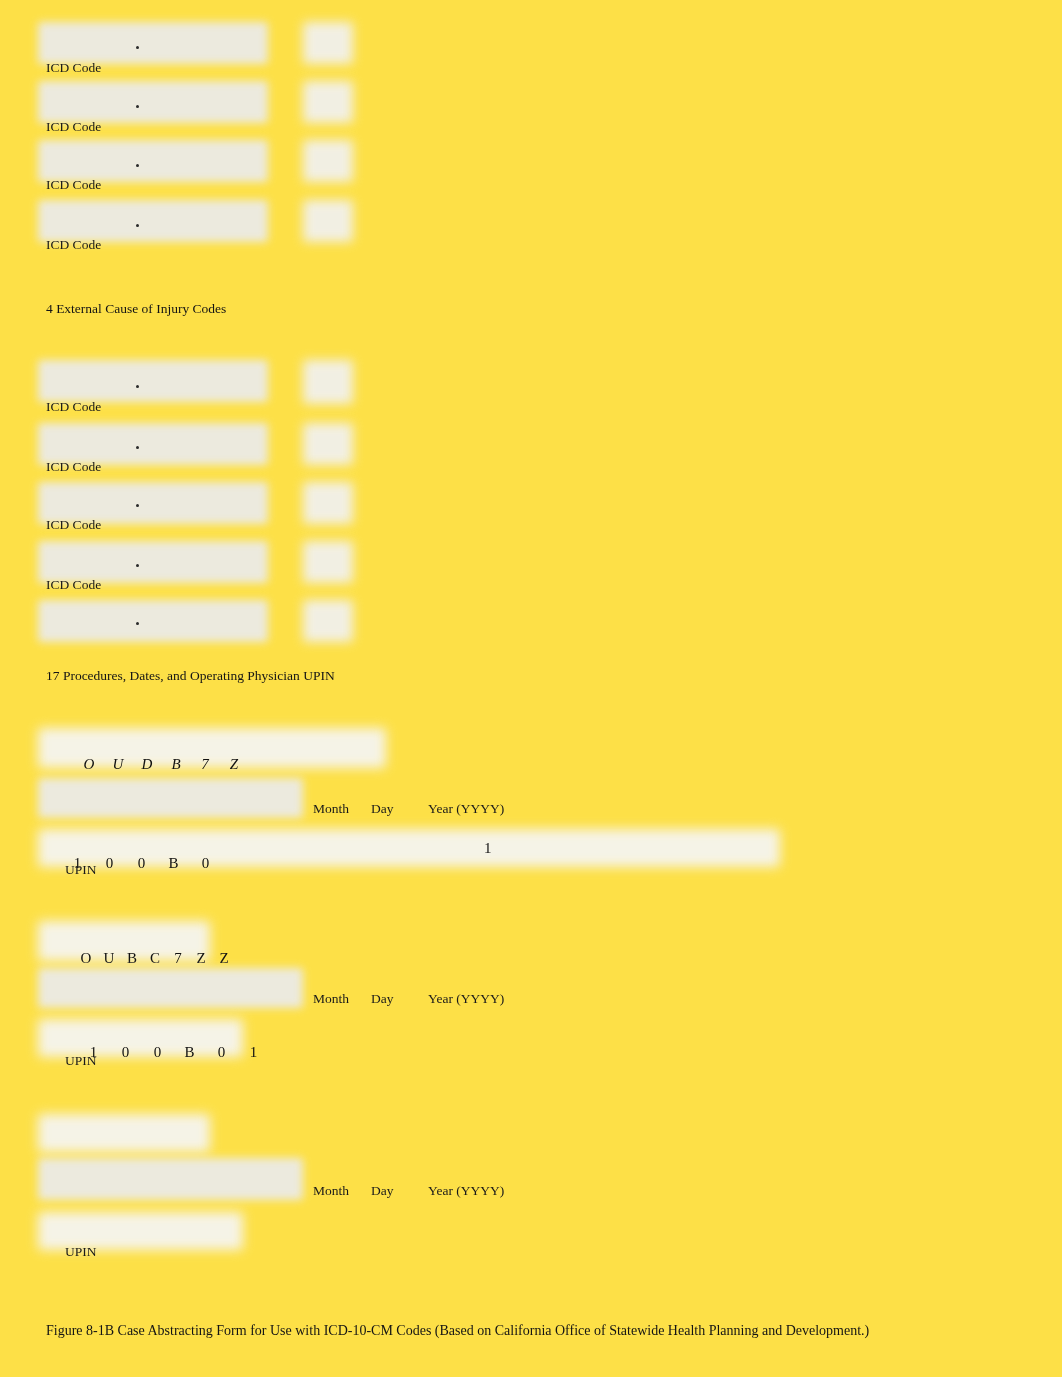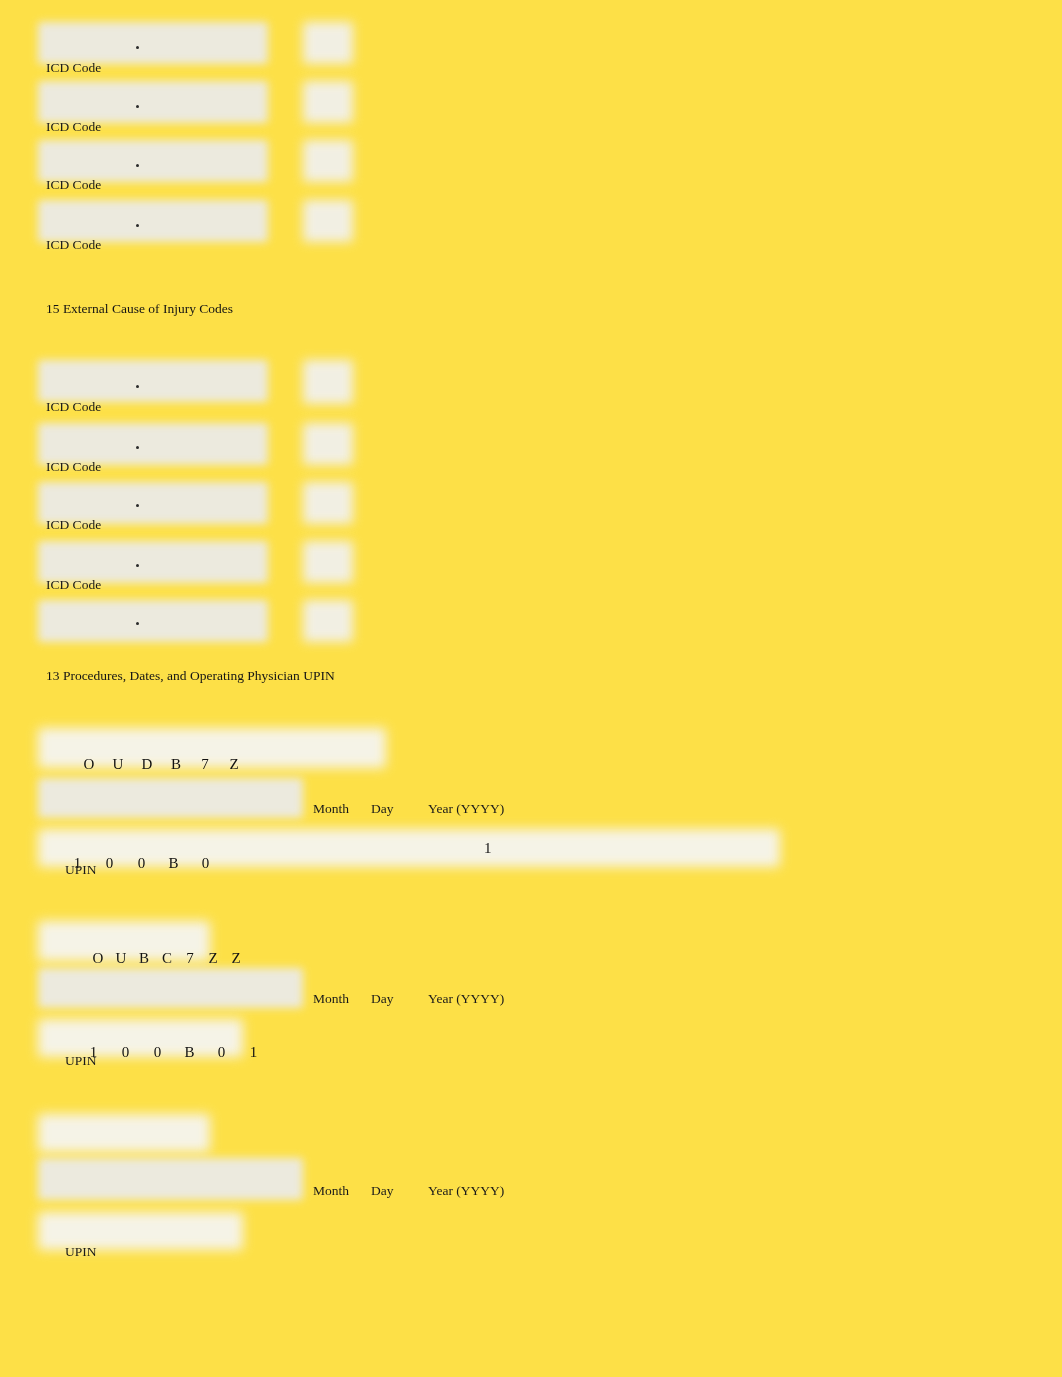--- a/index.html
+++ b/index.html
@@ -132,21 +132,21 @@
 
     <div>
       <div class="redact" style="left:38px; top:200px; width:230px; height:42px;"></div>
       <div class="redact soft" style="left:303px; top:200px; width:50px; height:42px;"></div>
       <div class="dot" style="left:136px; top:224px;"></div>
       <div class="fieldlabel" style="left:46px; top:238px;">ICD Code</div>
     </div>
 
   </div>
 
-  <div class="section-head" style="left:46px; top:302px;">15 External Cause of Injury Codes</div>
+  <div class="section-head" style="left:46px; top:302px;">4 External Cause of Injury Codes</div>
 
   <div>
 
     <div>
       <div class="redact" style="left:38px; top:360px; width:230px; height:42px;"></div>
       <div class="redact soft" style="left:303px; top:360px; width:50px; height:44px;"></div>
       <div class="dot" style="left:136px; top:385px;"></div>
       <div class="fieldlabel" style="left:46px; top:400px;">ICD Code</div>
     </div>
 
@@ -172,26 +172,26 @@
     </div>
 
     <div>
       <div class="redact" style="left:38px; top:600px; width:230px; height:42px;"></div>
       <div class="redact soft" style="left:303px; top:600px; width:50px; height:42px;"></div>
       <div class="dot" style="left:136px; top:622px;"></div>
     </div>
 
   </div>
 
-  <div class="section-head" style="left:46px; top:669px;">13 Procedures, Dates, and Operating Physician UPIN</div>
+  <div class="section-head" style="left:46px; top:669px;">17 Procedures, Dates, and Operating Physician UPIN</div>
 
   <div>
 
     <div class="redact faint" style="left:38px; top:728px; width:348px; height:40px;"></div>
-    <div class="charrow" style="left:52px; top:742px;">
+    <div class="charrow" style="left:52px; top:742px;font-style:italic;">
       <span style="width:29px">O</span><span style="width:29px">U</span><span style="width:29px">D</span><span style="width:29px">B</span><span style="width:29px">7</span><span style="width:29px">Z</span>
     </div>
 
     <div class="redact" style="left:38px; top:778px; width:265px; height:40px;"></div>
 
     <div class="datelabels" style="left:313px; top:802px;">
       <span style="width:58px">Month</span><span style="width:57px">Day</span><span>Year (YYYY)</span>
     </div>
 
     <div class="redact faint" style="left:38px; top:829px; width:742px; height:38px;"></div>
@@ -199,21 +199,21 @@
       <span style="width:32px">1</span><span style="width:32px">0</span><span style="width:32px">0</span><span style="width:32px">B</span><span style="width:32px">0</span>
     </div>
     <div class="lone-digit" style="left:484px; top:841px;">1</div>
     <div class="fieldlabel" style="left:65px; top:863px;">UPIN</div>
 
   </div>
 
   <div>
 
     <div class="redact faint" style="left:38px; top:921px; width:172px; height:40px;"></div>
-    <div class="charrow" style="left:64px; top:936px;">
+    <div class="charrow" style="left:52px; top:936px;">
       <span style="width:23px">O</span><span style="width:23px">U</span><span style="width:23px">B</span><span style="width:23px">C</span><span style="width:23px">7</span><span style="width:23px">Z</span><span style="width:23px">Z</span>
     </div>
 
     <div class="redact" style="left:38px; top:968px; width:265px; height:40px;"></div>
 
     <div class="datelabels" style="left:313px; top:992px;">
       <span style="width:58px">Month</span><span style="width:57px">Day</span><span>Year (YYYY)</span>
     </div>
 
     <div class="redact faint" style="left:38px; top:1019px; width:205px; height:38px;"></div>
@@ -232,14 +232,15 @@
 
     <div class="datelabels" style="left:313px; top:1184px;">
       <span style="width:58px">Month</span><span style="width:57px">Day</span><span>Year (YYYY)</span>
     </div>
 
     <div class="redact faint" style="left:38px; top:1212px; width:205px; height:38px;"></div>
     <div class="fieldlabel" style="left:65px; top:1245px;">UPIN</div>
 
   </div>
 
+  <div class="caption" style="left:46px; top:1323px;">Figure 8-1B  Case Abstracting Form for Use with ICD-10-CM Codes (Based on California Office of Statewide Health Planning and Development.)</div>
 
 </div>
 
 </body></html>

